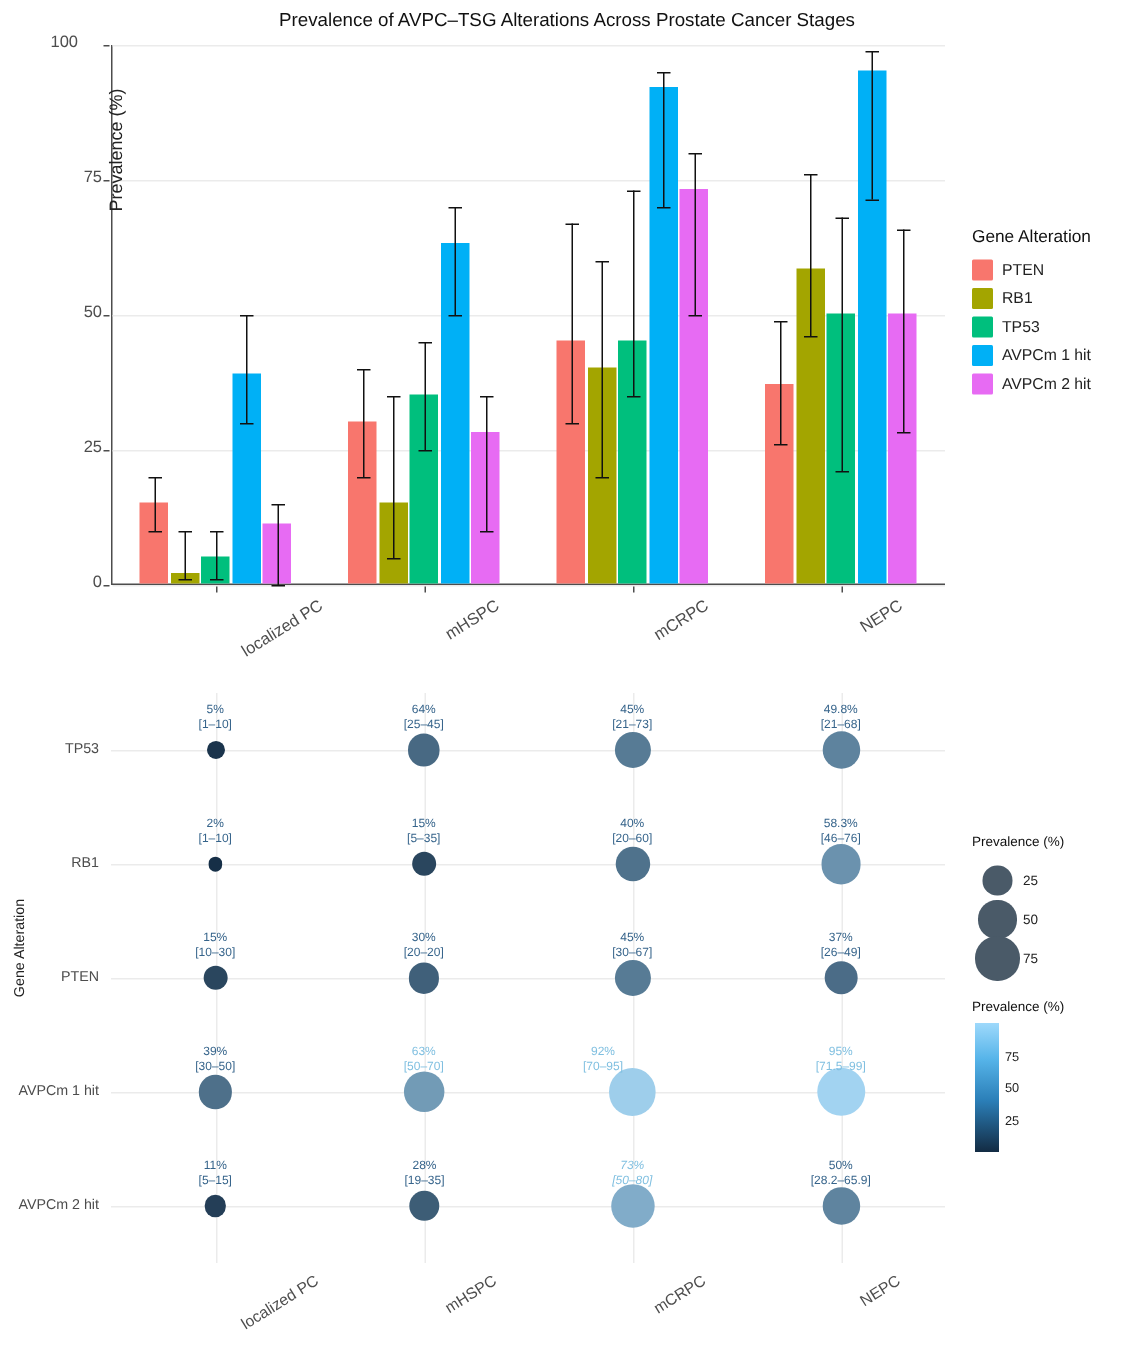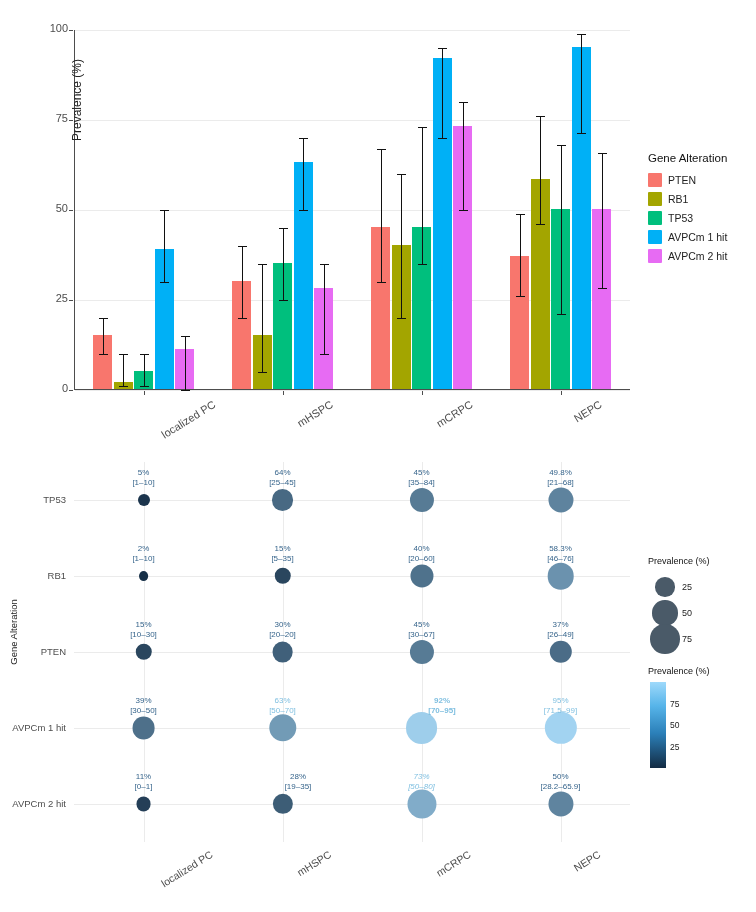--- a/index.html
+++ b/index.html
@@ -188,20 +188,21 @@
     font-size: 8.5px;
     color: #222;
     transform: translateY(-50%);
   }
 </style>
 </head>
 <body>
 
 <div id="root">
 
+  <div id="barTitle" class="abs">Prevalence of AVPC–TSG Alterations Across Prostate Cancer Stages</div>
 
   <div id="barPanel" class="abs">
     <div id="barPlot">
         <div class="gridline" style="top: 360px;"></div>
         <div class="gridline" style="top: 270px;"></div>
         <div class="gridline" style="top: 180px;"></div>
         <div class="gridline" style="top: 90px;"></div>
         <div class="gridline" style="top: 0px;"></div>
         <div class="bar" style="left: 18.07px; width: 19.072px; height: 54px; background: rgb(248, 118, 109);"></div>
         <div class="errbar" style="left: 27.606px; top: 288px; height: 36px;"></div>
@@ -385,52 +386,52 @@
   </div>
 
 <div class="ytick-label abs" style="top: 382px; left: 36px; width: 32px;">0</div>
     <div class="ytick-mark abs" style="left: 69px; top: 390px;"></div>
     <div class="ytick-label abs" style="top: 292px; left: 36px; width: 32px;">25</div>
     <div class="ytick-mark abs" style="left: 69px; top: 300px;"></div>
     <div class="ytick-label abs" style="top: 202px; left: 36px; width: 32px;">50</div>
     <div class="ytick-mark abs" style="left: 69px; top: 210px;"></div>
     <div class="ytick-label abs" style="top: 112px; left: 36px; width: 32px;">75</div>
     <div class="ytick-mark abs" style="left: 69px; top: 120px;"></div>
-    <div class="ytick-label abs" style="top: 22px; left: 36px; width: 32px;">100</div>
+    <div class="ytick-label abs" style="top: 22px; left: 20px; width: 32px;">100</div>
     <div class="ytick-mark abs" style="left: 69px; top: 30px;"></div>
     <div class="xtick-mark abs" style="left: 143.5px; top: 391px;"></div>
     <div class="xtick-label abs" style="left: 149.5px; top: 398px;">localized PC</div>
     <div class="xtick-mark abs" style="left: 282.5px; top: 391px;"></div>
     <div class="xtick-label abs" style="left: 288.5px; top: 398px;">mHSPC</div>
     <div class="xtick-mark abs" style="left: 421.5px; top: 391px;"></div>
     <div class="xtick-label abs" style="left: 427.5px; top: 398px;">mCRPC</div>
     <div class="xtick-mark abs" style="left: 560.5px; top: 391px;"></div>
     <div class="xtick-label abs" style="left: 566.5px; top: 398px;">NEPC</div>
     <div class="abs" style="left: 0px; width: 66px; text-align: right; font-size: 9.5px; color: rgb(77, 77, 77); top: 494px;">TP53</div>
     <div class="abs" style="left: 0px; width: 66px; text-align: right; font-size: 9.5px; color: rgb(77, 77, 77); top: 570px;">RB1</div>
     <div class="abs" style="left: 0px; width: 66px; text-align: right; font-size: 9.5px; color: rgb(77, 77, 77); top: 646px;">PTEN</div>
     <div class="abs" style="left: 0px; width: 66px; text-align: right; font-size: 9.5px; color: rgb(77, 77, 77); top: 722px;">AVPCm 1 hit</div>
     <div class="abs" style="left: 0px; width: 66px; text-align: right; font-size: 9.5px; color: rgb(77, 77, 77); top: 798px;">AVPCm 2 hit</div>
     <div class="b-xlabel abs" style="left: 149.5px; top: 848px;">localized PC</div>
     <div class="b-xlabel abs" style="left: 288.5px; top: 848px;">mHSPC</div>
     <div class="b-xlabel abs" style="left: 427.5px; top: 848px;">mCRPC</div>
     <div class="b-xlabel abs" style="left: 566.5px; top: 848px;">NEPC</div>
     <div class="b-ann abs" style="left: 143.5px; top: 468px; color: rgb(54, 100, 139);"><span>5%</span><br><span>[1–10]</span></div>
     <div class="b-ann abs" style="left: 282.5px; top: 468px; color: rgb(54, 100, 139);"><span>64%</span><br><span>[25–45]</span></div>
-    <div class="b-ann abs" style="left: 421.5px; top: 468px; color: rgb(54, 100, 139);"><span>45%</span><br><span>[35–84]</span></div>
+    <div class="b-ann abs" style="left: 421.5px; top: 468px; color: rgb(54, 100, 139);"><span>45%</span><br><span>[21–73]</span></div>
     <div class="b-ann abs" style="left: 560.5px; top: 468px; color: rgb(54, 100, 139);"><span>49.8%</span><br><span>[21–68]</span></div>
     <div class="b-ann abs" style="left: 143.5px; top: 544px; color: rgb(54, 100, 139);"><span>2%</span><br><span>[1–10]</span></div>
     <div class="b-ann abs" style="left: 282.5px; top: 544px; color: rgb(54, 100, 139);"><span>15%</span><br><span>[5–35]</span></div>
     <div class="b-ann abs" style="left: 421.5px; top: 544px; color: rgb(54, 100, 139);"><span>40%</span><br><span>[20–60]</span></div>
     <div class="b-ann abs" style="left: 560.5px; top: 544px; color: rgb(54, 100, 139);"><span>58.3%</span><br><span>[46–76]</span></div>
     <div class="b-ann abs" style="left: 143.5px; top: 620px; color: rgb(54, 100, 139);"><span>15%</span><br><span>[10–30]</span></div>
     <div class="b-ann abs" style="left: 282.5px; top: 620px; color: rgb(54, 100, 139);"><span>30%</span><br><span>[20–20]</span></div>
     <div class="b-ann abs" style="left: 421.5px; top: 620px; color: rgb(54, 100, 139);"><span>45%</span><br><span>[30–67]</span></div>
     <div class="b-ann abs" style="left: 560.5px; top: 620px; color: rgb(54, 100, 139);"><span>37%</span><br><span>[26–49]</span></div>
     <div class="b-ann abs" style="left: 143.5px; top: 696px; color: rgb(54, 100, 139);"><span>39%</span><br><span>[30–50]</span></div>
     <div class="b-ann abs" style="left: 282.5px; top: 696px; color: rgb(127, 191, 224);"><span>63%</span><br><span>[50–70]</span></div>
-    <div class="b-ann abs" style="left: 442px; top: 696px; color: rgb(127, 191, 224); font-weight: bold;"><span>92%</span><br><span>[70–95]</span></div>
+    <div class="b-ann abs" style="left: 402px; top: 696px; color: rgb(127, 191, 224);"><span>92%</span><br><span>[70–95]</span></div>
     <div class="b-ann abs" style="left: 560.5px; top: 696px; color: rgb(127, 191, 224);"><span>95%</span><br><span>[71.5–99]</span></div>
-    <div class="b-ann abs" style="left: 143.5px; top: 772px; color: rgb(54, 100, 139);"><span>11%</span><br><span>[0–1]</span></div>
-    <div class="b-ann abs" style="left: 298px; top: 772px; color: rgb(54, 100, 139);"><span>28%</span><br><span>[19–35]</span></div>
+    <div class="b-ann abs" style="left: 143.5px; top: 772px; color: rgb(54, 100, 139);"><span>11%</span><br><span>[5–15]</span></div>
+    <div class="b-ann abs" style="left: 283px; top: 772px; color: rgb(54, 100, 139);"><span>28%</span><br><span>[19–35]</span></div>
     <div class="b-ann abs" style="left: 421.5px; top: 772px; color: rgb(127, 191, 224); font-style: italic;"><span>73%</span><br><span>[50–80]</span></div>
     <div class="b-ann abs" style="left: 560.5px; top: 772px; color: rgb(54, 100, 139);"><span>50%</span><br><span>[28.2–65.9]</span></div>
   </div>
 
 </body></html>

